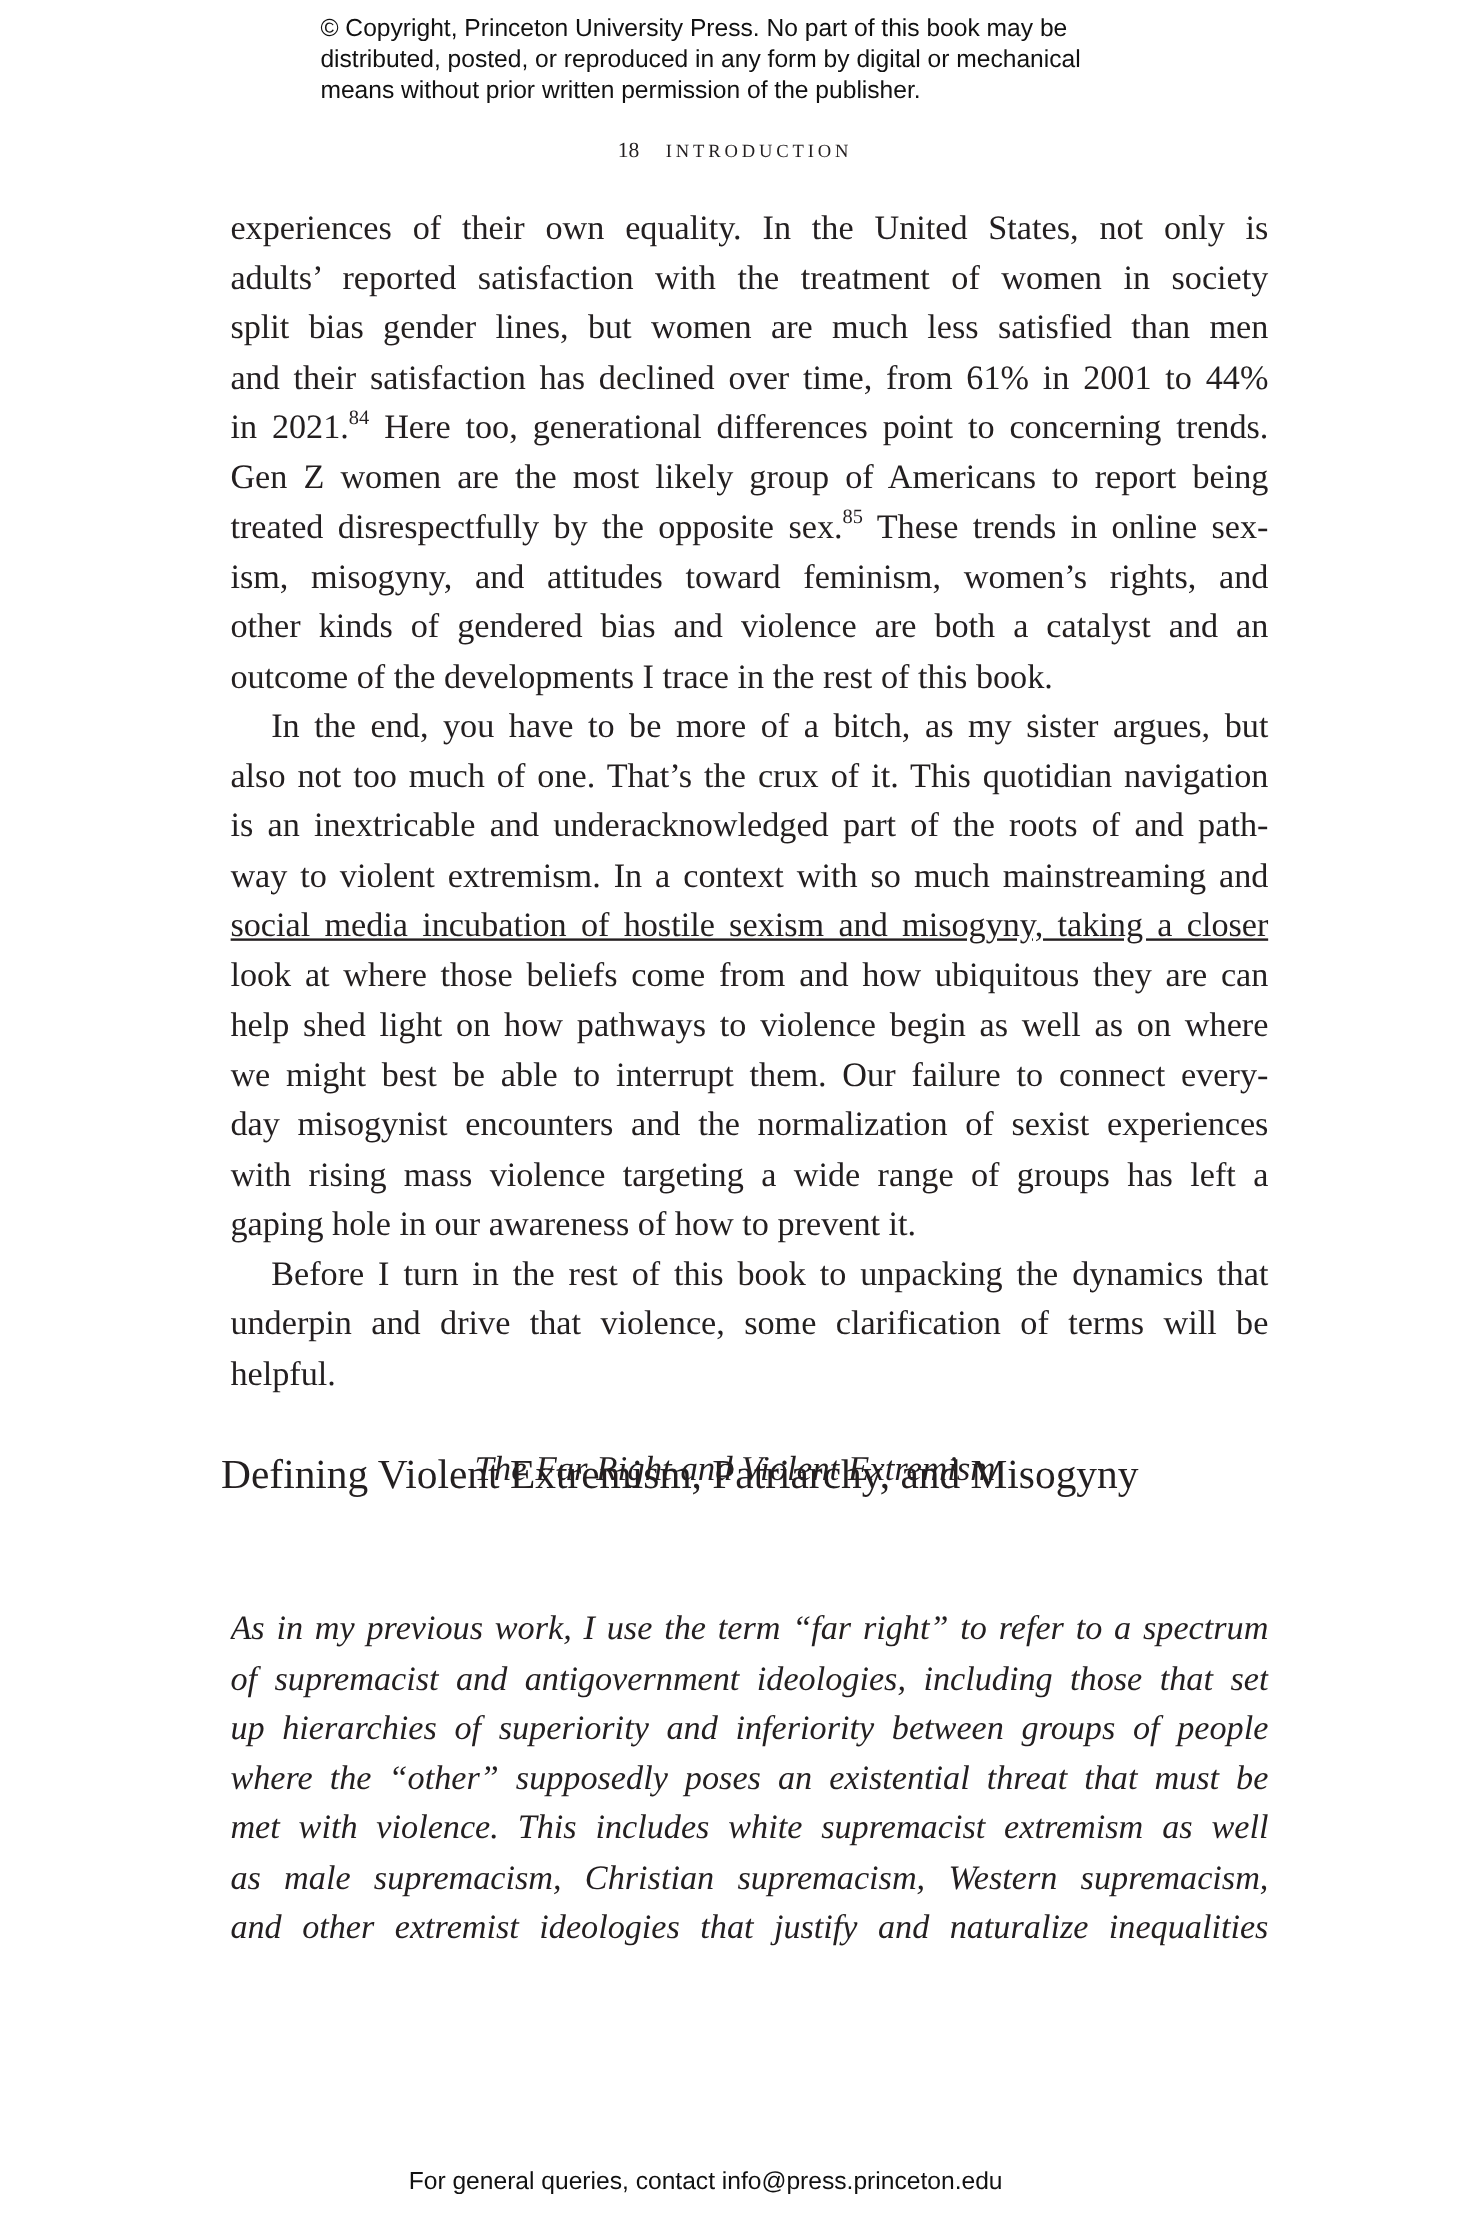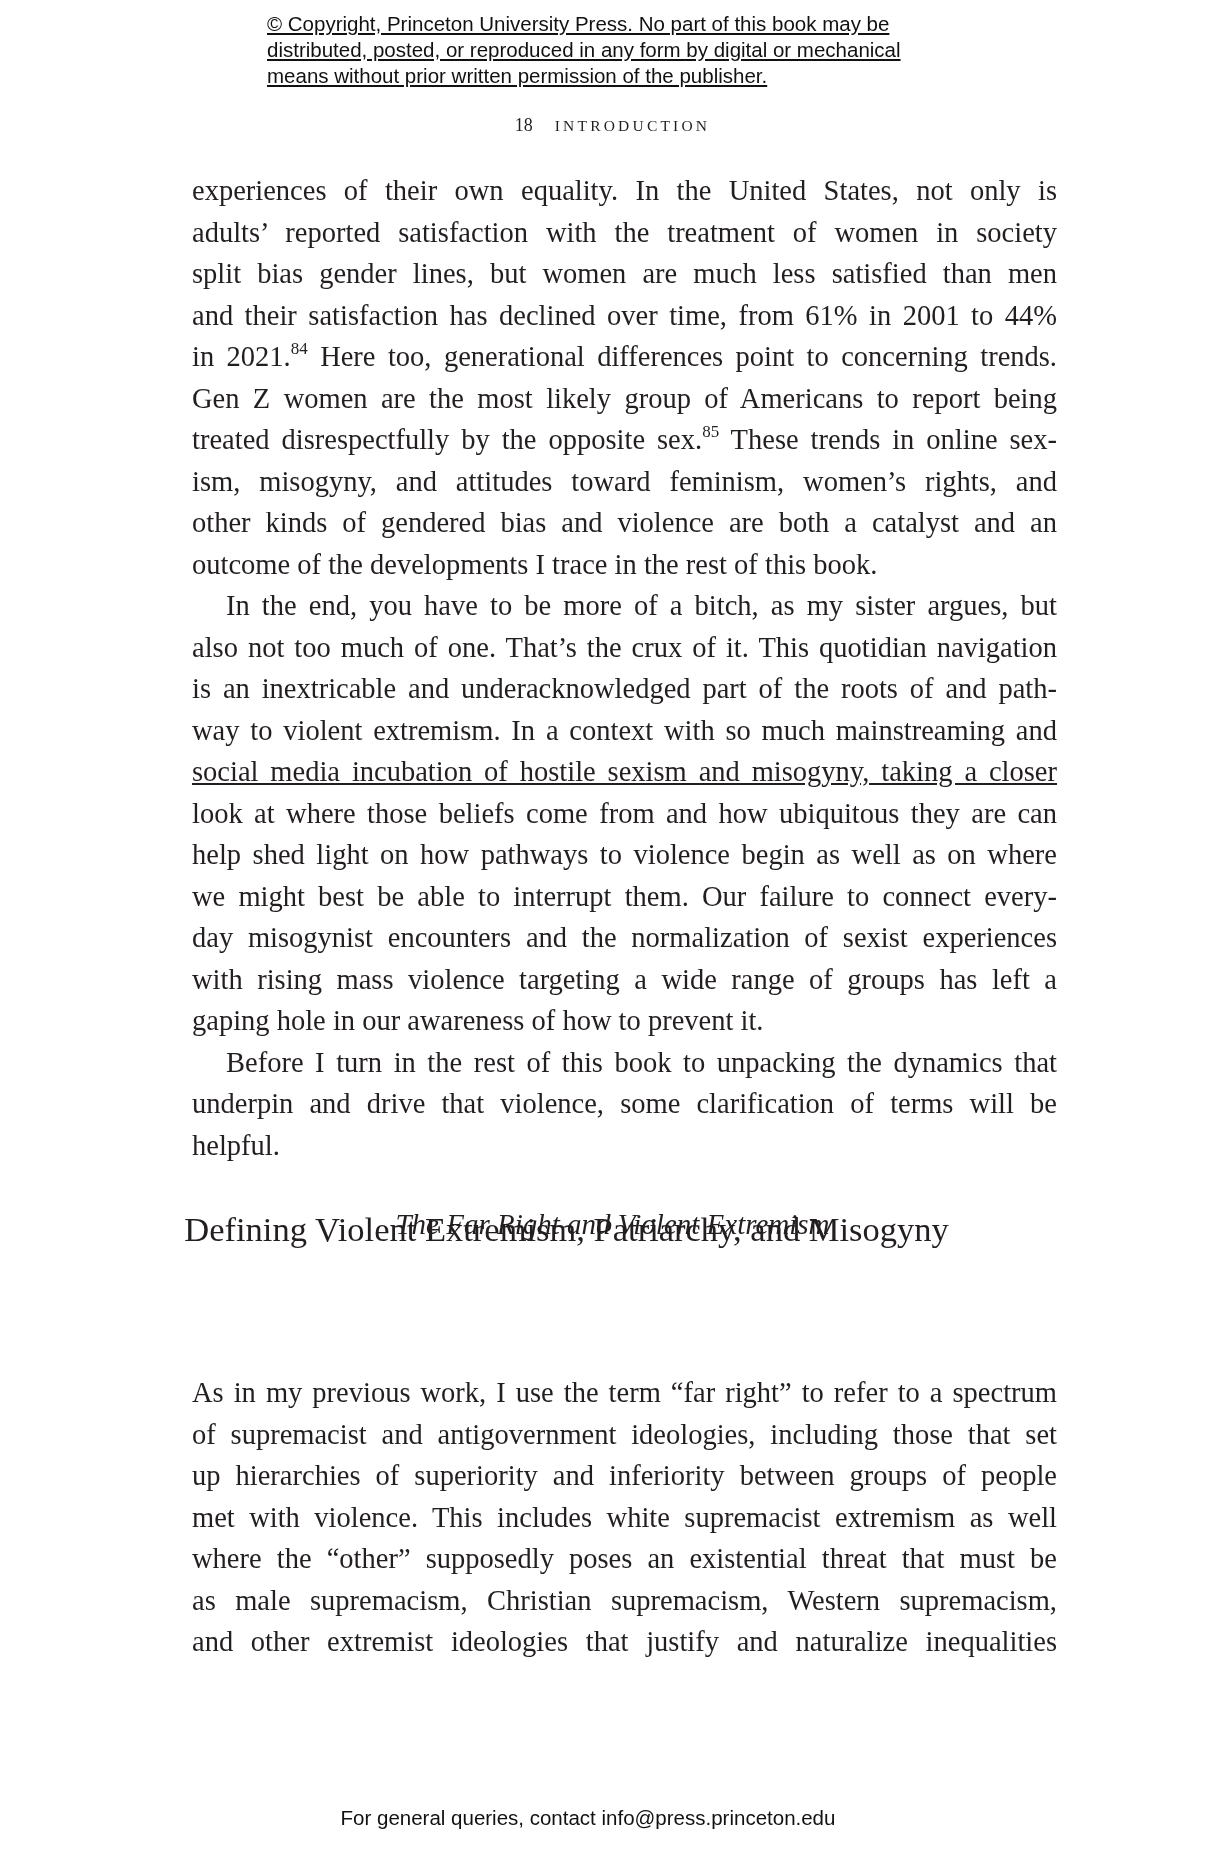--- a/index.html
+++ b/index.html
@@ -16,21 +16,20 @@
   }
   .copyright {
     position: absolute;
     left: 267px;
     top: 11px;
     width: 760px;
     font-family: "Liberation Sans", sans-serif;
     font-size: 20.5px;
     line-height: 26px;
     color: #111111;
-    text-decoration: underline;
   }
   .copyright .cline {
     display: block;
     white-space: nowrap;
   }
   .running-head {
     position: absolute;
     left: 0;
     width: 1225px;
     top: 113px;
@@ -159,23 +158,23 @@
 
   <span class="line indent" style="white-space: normal; overflow: hidden;">Before I turn in the rest of this book to unpacking the dynamics that</span>
   <span class="line" style="white-space: normal; overflow: hidden;">underpin and drive that violence, some clarification of terms will be</span>
   <span class="line last">helpful.</span>
 </div>
 
 <div class="h-section">Defining Violent Extremism, Patriarchy, and Misogyny</div>
 
 <div class="h-sub">The Far Right and Violent Extremism</div>
 
-<div class="body-text" style="top:1372px;">
+<div class="body-text" style="top:1337px;font-style:italic;">
   <span class="line" style="white-space: normal; overflow: hidden;">As in my previous work, I use the term “far right” to refer to a spectrum</span>
   <span class="line" style="white-space: normal; overflow: hidden;">of supremacist and antigovernment ideologies, including those that set</span>
   <span class="line" style="white-space: normal; overflow: hidden;">up hierarchies of superiority and inferiority between groups of people</span>
+  <span class="line" style="white-space: normal; overflow: hidden;">where the “other” supposedly poses an existential threat that must be</span>
   <span class="line" style="white-space: normal; overflow: hidden;">met with violence. This includes white supremacist extremism as well</span>
-  <span class="line" style="white-space: normal; overflow: hidden;">where the “other” supposedly poses an existential threat that must be</span>
   <span class="line" style="white-space: normal; overflow: hidden;">as male supremacism, Christian supremacism, Western supremacism,</span>
   <span class="line" style="white-space: normal; overflow: hidden;">and other extremist ideologies that justify and naturalize inequalities</span>
 </div>
 
 <div class="footer">For general queries, contact info@press.princeton.edu</div>
 
 </body></html>

